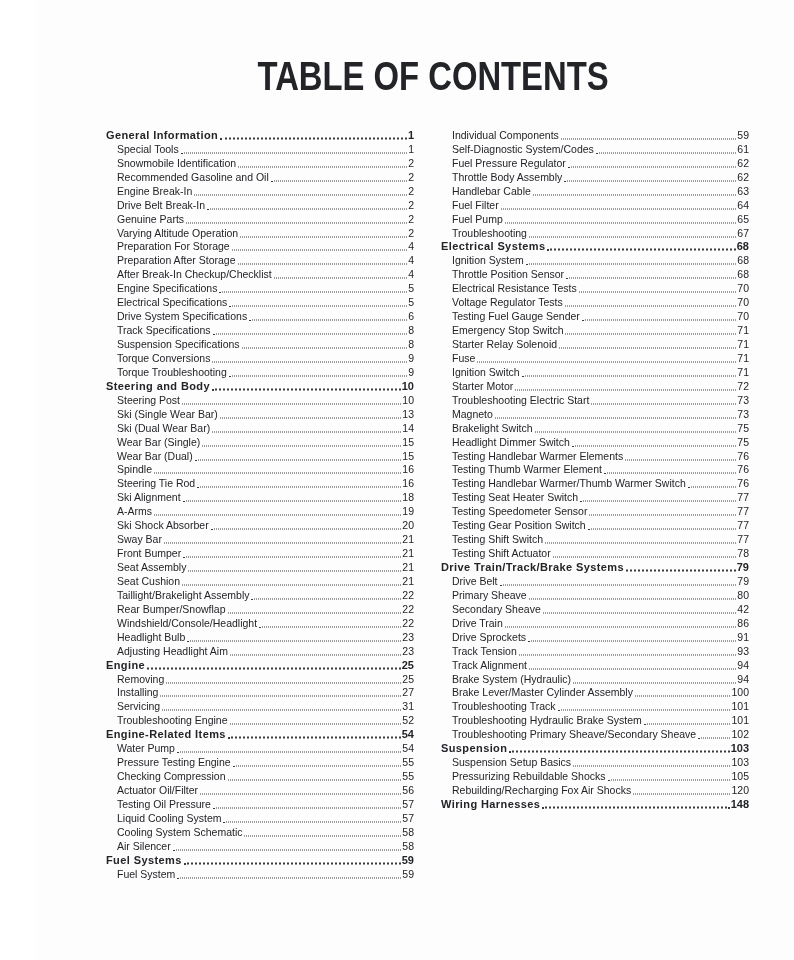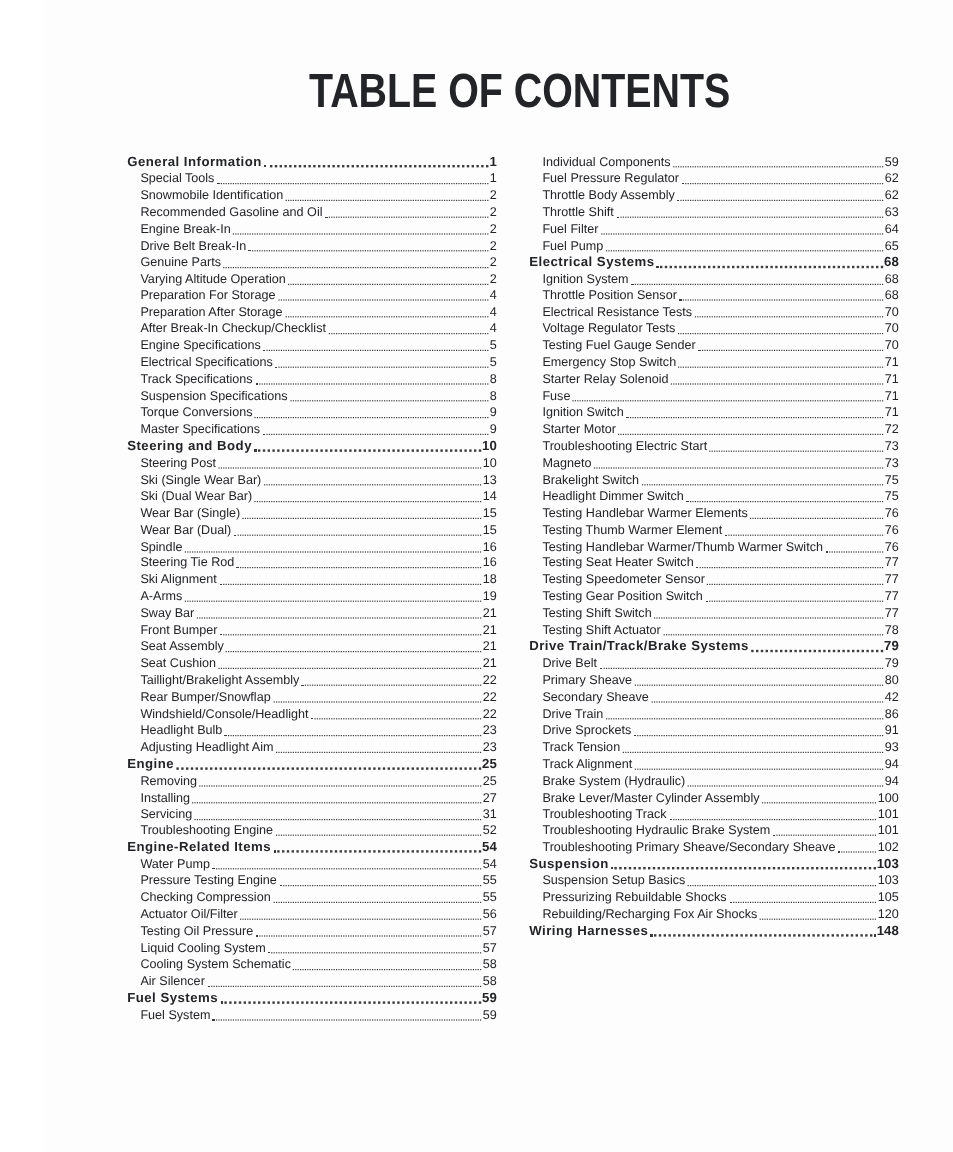--- a/index.html
+++ b/index.html
@@ -153,36 +153,41 @@
           <span class="lbl">Engine Specifications</span>
           <span class="dots" style="border-bottom-color: rgb(58, 59, 63);"></span>
           <span class="pg">5</span>
         </div>
         <div class="toc-row entry">
           <span class="lbl">Electrical Specifications</span>
           <span class="dots" style="border-bottom-color: rgb(58, 59, 63);"></span>
           <span class="pg">5</span>
         </div>
         <div class="toc-row entry">
+          <span class="lbl">Drive System Specifications</span>
+          <span class="dots" style="border-bottom-color: rgb(58, 59, 63);"></span>
+          <span class="pg">6</span>
+        </div>
+        <div class="toc-row entry">
           <span class="lbl">Track Specifications</span>
           <span class="dots" style="border-bottom-color: rgb(58, 59, 63);"></span>
           <span class="pg">8</span>
         </div>
         <div class="toc-row entry">
           <span class="lbl">Suspension Specifications</span>
           <span class="dots" style="border-bottom-color: rgb(58, 59, 63);"></span>
           <span class="pg">8</span>
         </div>
         <div class="toc-row entry">
           <span class="lbl">Torque Conversions</span>
           <span class="dots" style="border-bottom-color: rgb(58, 59, 63);"></span>
           <span class="pg">9</span>
         </div>
         <div class="toc-row entry">
-          <span class="lbl">Master Specifications</span>
+          <span class="lbl">Torque Troubleshooting</span>
           <span class="dots" style="border-bottom-color: rgb(58, 59, 63);"></span>
           <span class="pg">9</span>
         </div>
         <div class="toc-row section">
           <span class="lbl">Steering and Body</span>
           <span class="dots" style="border-bottom-color: rgb(58, 59, 63);"></span>
           <span class="pg">10</span>
         </div>
         <div class="toc-row entry">
           <span class="lbl">Steering Post</span>
@@ -221,20 +226,25 @@
         </div>
         <div class="toc-row entry">
           <span class="lbl">Ski Alignment</span>
           <span class="dots" style="border-bottom-color: rgb(58, 59, 63);"></span>
           <span class="pg">18</span>
         </div>
         <div class="toc-row entry">
           <span class="lbl">A-Arms</span>
           <span class="dots" style="border-bottom-color: rgb(58, 59, 63);"></span>
           <span class="pg">19</span>
+        </div>
+        <div class="toc-row entry">
+          <span class="lbl">Ski Shock Absorber</span>
+          <span class="dots" style="border-bottom-color: rgb(58, 59, 63);"></span>
+          <span class="pg">20</span>
         </div>
         <div class="toc-row entry">
           <span class="lbl">Sway Bar</span>
           <span class="dots" style="border-bottom-color: rgb(58, 59, 63);"></span>
           <span class="pg">21</span>
         </div>
         <div class="toc-row entry">
           <span class="lbl">Front Bumper</span>
           <span class="dots" style="border-bottom-color: rgb(58, 59, 63);"></span>
           <span class="pg">21</span>
@@ -355,43 +365,53 @@
           <span class="pg">59</span>
         </div>
       </div>
     <div class="col">
         <div class="toc-row entry">
           <span class="lbl">Individual Components</span>
           <span class="dots" style="border-bottom-color: rgb(58, 59, 63);"></span>
           <span class="pg">59</span>
         </div>
         <div class="toc-row entry">
+          <span class="lbl">Self-Diagnostic System/Codes</span>
+          <span class="dots" style="border-bottom-color: rgb(58, 59, 63);"></span>
+          <span class="pg">61</span>
+        </div>
+        <div class="toc-row entry">
           <span class="lbl">Fuel Pressure Regulator</span>
           <span class="dots" style="border-bottom-color: rgb(58, 59, 63);"></span>
           <span class="pg">62</span>
         </div>
         <div class="toc-row entry">
           <span class="lbl">Throttle Body Assembly</span>
           <span class="dots" style="border-bottom-color: rgb(58, 59, 63);"></span>
           <span class="pg">62</span>
         </div>
         <div class="toc-row entry">
-          <span class="lbl">Throttle Shift</span>
+          <span class="lbl">Handlebar Cable</span>
           <span class="dots" style="border-bottom-color: rgb(58, 59, 63);"></span>
           <span class="pg">63</span>
         </div>
         <div class="toc-row entry">
           <span class="lbl">Fuel Filter</span>
           <span class="dots" style="border-bottom-color: rgb(58, 59, 63);"></span>
           <span class="pg">64</span>
         </div>
         <div class="toc-row entry">
           <span class="lbl">Fuel Pump</span>
           <span class="dots" style="border-bottom-color: rgb(58, 59, 63);"></span>
           <span class="pg">65</span>
+        </div>
+        <div class="toc-row entry">
+          <span class="lbl">Troubleshooting</span>
+          <span class="dots" style="border-bottom-color: rgb(58, 59, 63);"></span>
+          <span class="pg">67</span>
         </div>
         <div class="toc-row section">
           <span class="lbl">Electrical Systems</span>
           <span class="dots" style="border-bottom-color: rgb(58, 59, 63);"></span>
           <span class="pg">68</span>
         </div>
         <div class="toc-row entry">
           <span class="lbl">Ignition System</span>
           <span class="dots" style="border-bottom-color: rgb(58, 59, 63);"></span>
           <span class="pg">68</span>

